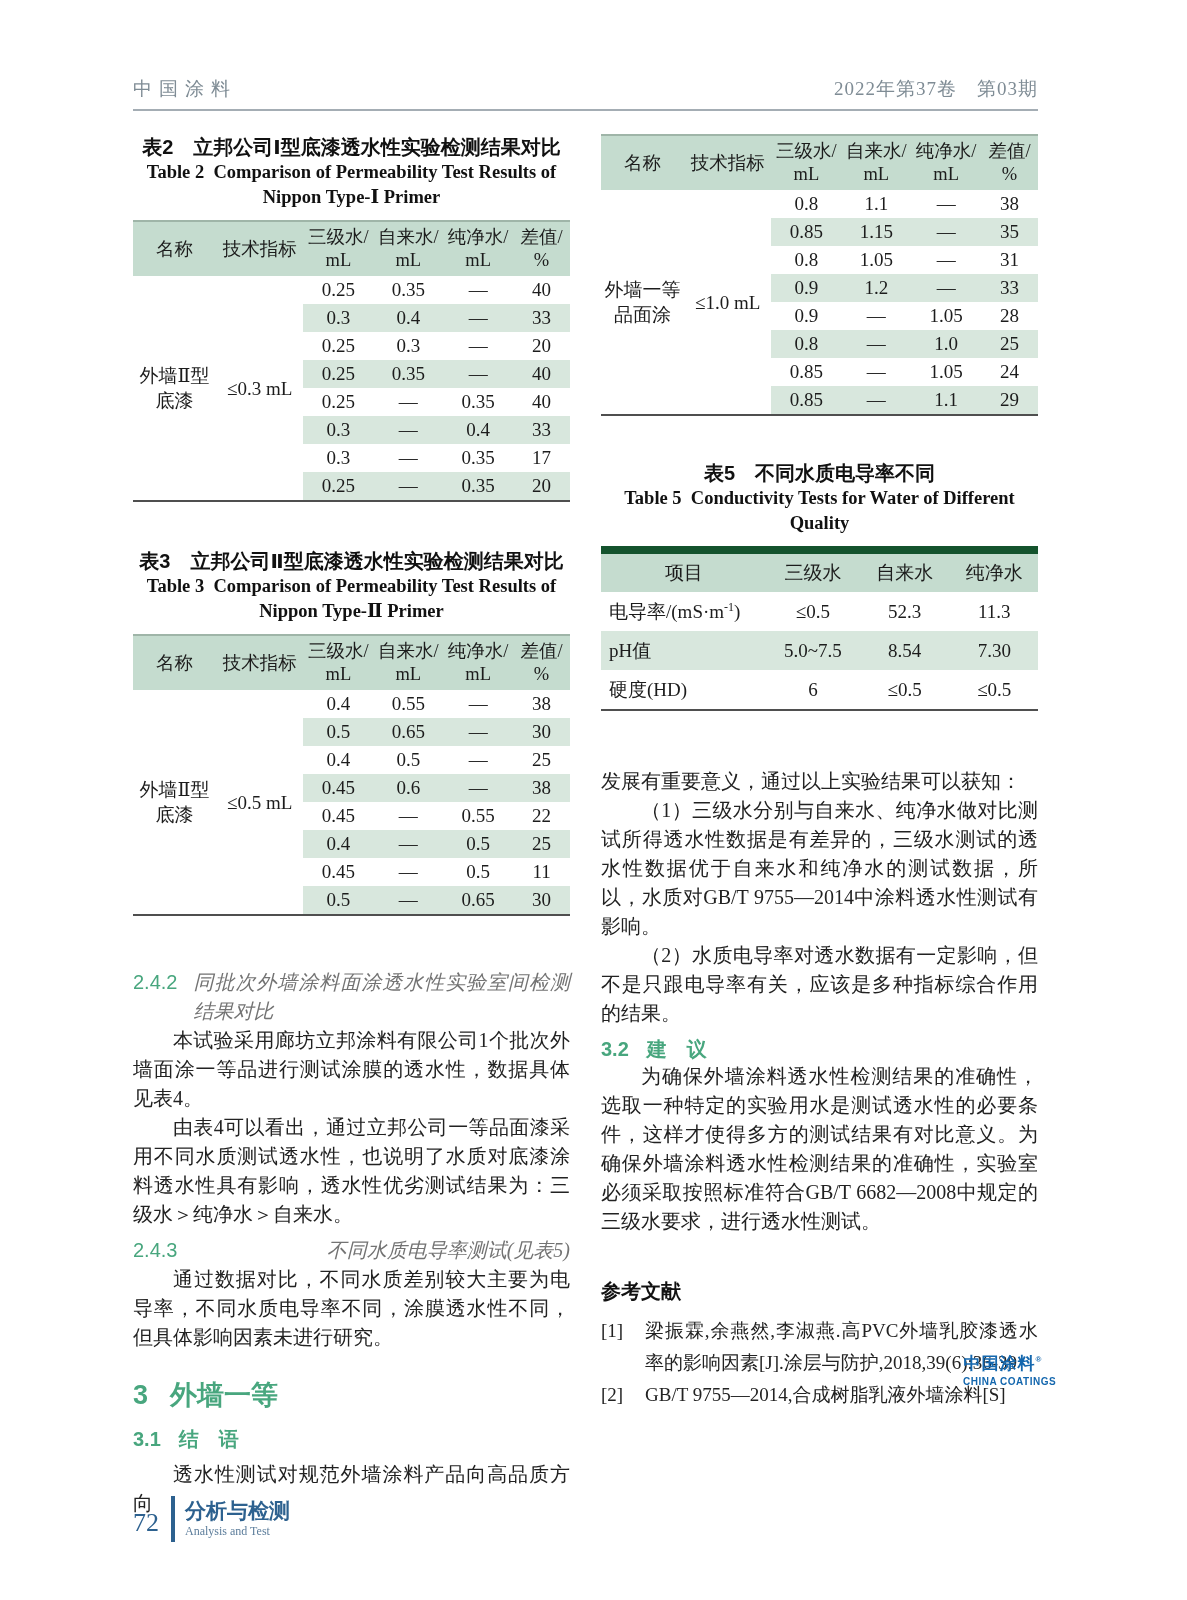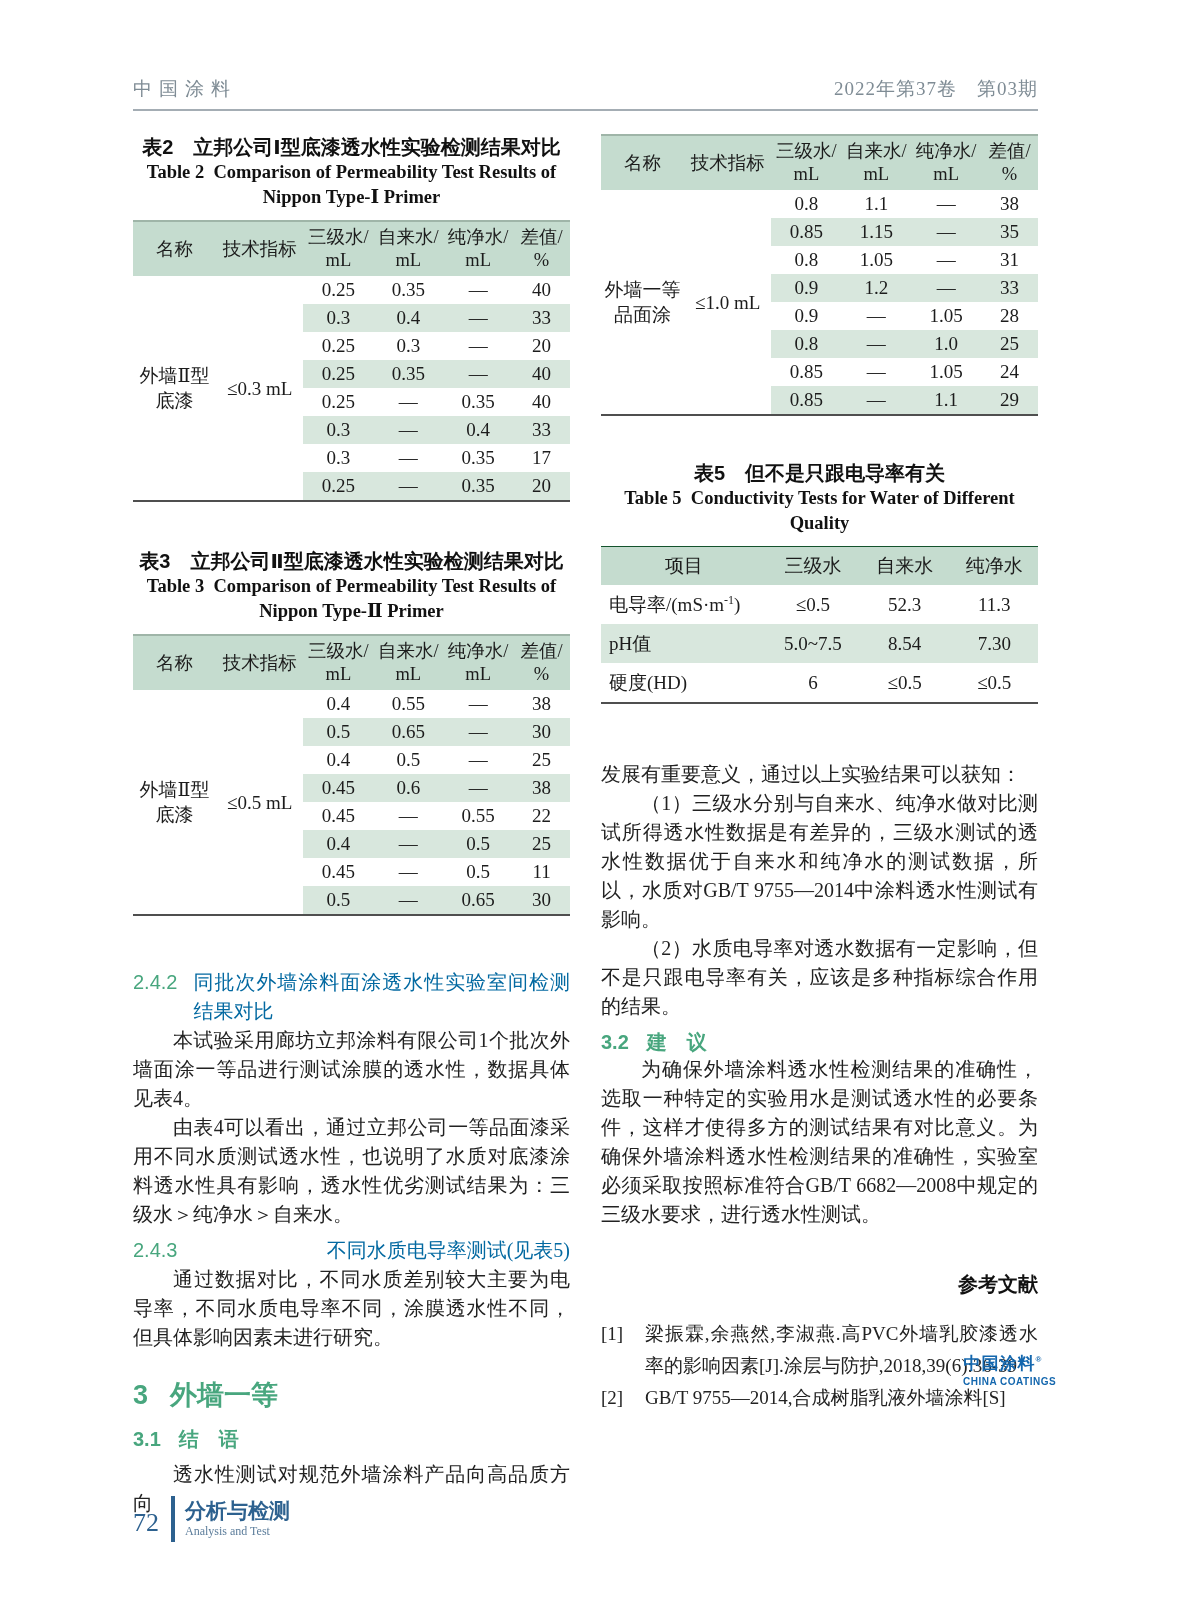--- a/index.html
+++ b/index.html
@@ -28,38 +28,38 @@
   table.wtable th{
     background:#c5dccf;font-weight:normal;font-size:18.5px;line-height:23px;
     padding:3px 0;height:48px;vertical-align:middle;color:#1c1c1c;
     font-family:"Liberation Serif","DejaVu Serif",serif;
   }
   table.wtable td{height:28px;text-align:center;font-size:19px;padding:0;color:#1c1c1c;}
   table.wtable tr.stripe td{background:#d8e7dd;}
   table.wtable td.mcell{background:#ffffff !important;font-size:19px;line-height:25px;}
   .hl2:empty{display:none;}
   
-  table.ctable{width:100%;border-collapse:collapse;border-top:1px solid #14532d;border-bottom:2px solid #4f4f4f;table-layout:fixed;}
+  table.ctable{width:100%;border-collapse:collapse;border-top:8px solid #14532d;border-bottom:2px solid #4f4f4f;table-layout:fixed;}
   table.ctable th{background:#c5dccf;font-weight:normal;font-size:19px;height:34px;vertical-align:middle;padding:2px 0;color:#1c1c1c;}
   table.ctable td{height:39px;font-size:19px;text-align:center;padding:0;color:#1c1c1c;}
   table.ctable td.item{text-align:left;padding-left:8px;}
   table.ctable tr.stripe td{background:#d8e7dd;}
   table.ctable sup{font-size:12px;}
   
   .para{font-size:20px;line-height:29px;text-align:justify;margin:0;text-indent:2em;color:#222;}
   .para.noindent{text-indent:0;}
   .subhead{display:flex;font-size:20px;line-height:29px;align-items:flex-start;}
   .subhead .num{color:#48a67e;font-family:"Liberation Sans","DejaVu Sans",sans-serif;margin-right:16px;flex-shrink:0;}
-  .subhead .stitle{color:#0369a1;text-align:justify;}
+  .subhead .stitle{color:#737373;text-align:justify;font-style:italic;}
   .h3big{font-family:"Liberation Sans","DejaVu Sans",sans-serif;font-weight:bold;color:#48a67e;font-size:27px;line-height:34px;display:flex;}
   .h3big .num{margin-right:22px;}
   .h4{font-family:Liberation Sans, sans-serif;font-weight:bold;color:#48a67e;font-size:20px;line-height:26px;display:flex;}
   .h4 .num{margin-right:18px;}
   
-  .refs-title{text-align:right;font-family:"Liberation Sans","DejaVu Sans",sans-serif;font-weight:bold;font-size:20px;color:#111;margin-bottom:20px;}
+  .refs-title{text-align:left;font-family:"Liberation Sans","DejaVu Sans",sans-serif;font-weight:bold;font-size:20px;color:#111;margin-bottom:10px;}
   .ref{display:flex;font-size:19px;line-height:32px;text-align:justify;color:#222;}
   .ref .rnum{width:44px;flex-shrink:0;}
   .ref .rtext{flex:1;}
   
   .logo{position:absolute;top:1352px;left:963px;width:80px;text-align:center;}
   .logo .zh{font-family:"Liberation Sans","DejaVu Sans",sans-serif;font-weight:bold;color:#1467ae;font-size:17px;letter-spacing:1px;white-space:nowrap;}
   .logo .zh sup{font-size:8px;}
   .logo .en{font-family:"Liberation Sans","DejaVu Sans",sans-serif;font-weight:bold;color:#1467ae;font-size:10px;letter-spacing:0.5px;margin-top:1px;white-space:nowrap;}
   
   .pfooter{position:absolute;left:133px;top:1496px;display:flex;align-items:center;}
@@ -403,21 +403,21 @@
           <tr class="stripe">
               <td>0.85</td>
               <td>—</td>
               <td>1.1</td>
               <td>29</td>
             </tr>
         </tbody>
       </table>
 
       <div class="tcap mt-t5">
-        <div class="tcap-zh">表5　但不是只跟电导率有关</div>
+        <div class="tcap-zh">表5　不同水质电导率不同</div>
         <div class="tcap-en">Table 5&nbsp;&nbsp;Conductivity Tests for Water of Different Quality</div>
       </div>
 
       <table class="ctable">
         <colgroup>
             <col style="width:38%">
             <col style="width:21%">
             <col style="width:21%">
             <col style="width:20%">
           </colgroup>

